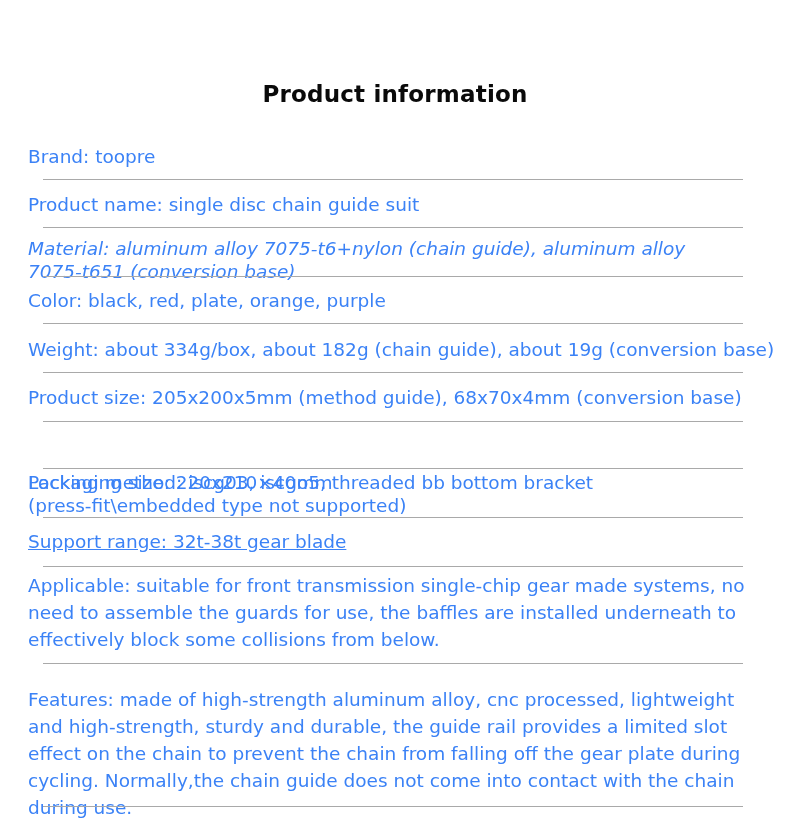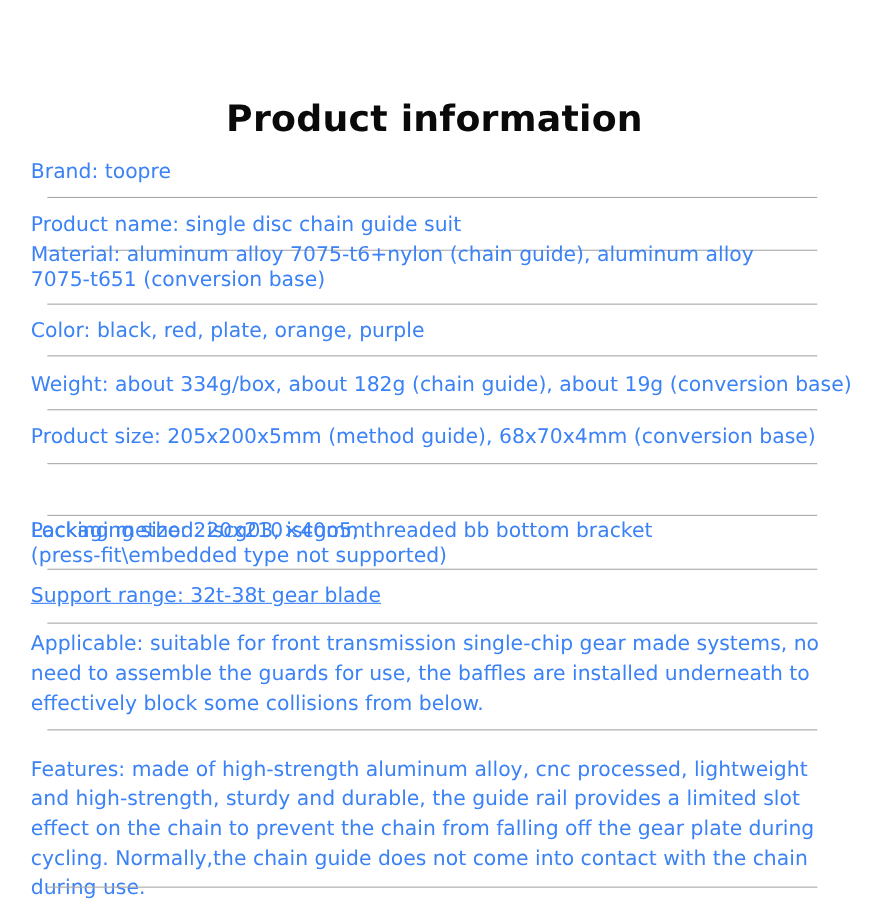--- a/index.html
+++ b/index.html
@@ -16,21 +16,21 @@
       color: #333333;
     }
     .title {
       position: absolute;
       left: 0;
       top: 66px;
       width: 790px;
       text-align: center;
       font-family: "DejaVu Sans", sans-serif;
       font-weight: bold;
-      font-size: 33px;
+      font-size: 23px;
       color: #0a0a0a;
       letter-spacing: 0.2px;
     }
     .row {
       position: absolute;
       left: 28px;
       width: 740px;
       font-size: 18.5px;
       line-height: 23px;
       color: #3b82f6;
@@ -53,21 +53,21 @@
 <h1 class="title">Product information</h1>
 
 <div>
 
   <div class="row" style="top:145px;">Brand: toopre</div>
   <div class="divider" style="top:179px;"></div>
 
   <div class="row" style="top:193px;">Product name: single disc chain guide suit</div>
   <div class="divider" style="top:227px;"></div>
 
-  <div class="row" style="top:220px; width:700px;">Material: aluminum alloy 7075-t6+nylon (chain guide), aluminum alloy 7075-t651 (conversion base)</div>
+  <div class="row" style="top:237px; width:700px;font-style:italic;">Material: aluminum alloy 7075-t6+nylon (chain guide), aluminum alloy 7075-t651 (conversion base)</div>
   <div class="divider" style="top:276px;"></div>
 
   <div class="row" style="top:289px;">Color: black, red, plate, orange, purple</div>
   <div class="divider" style="top:323px;"></div>
 
   <div class="row" style="top:338px; width:760px; white-space:nowrap;">Weight: about 334g/box, about 182g (chain guide), about 19g (conversion base)</div>
   <div class="divider" style="top:372px;"></div>
 
   <div class="row" style="top:386px; white-space:nowrap;">Product size: 205x200x5mm (method guide), 68x70x4mm (conversion base)</div>
   <div class="divider" style="top:421px;"></div>

